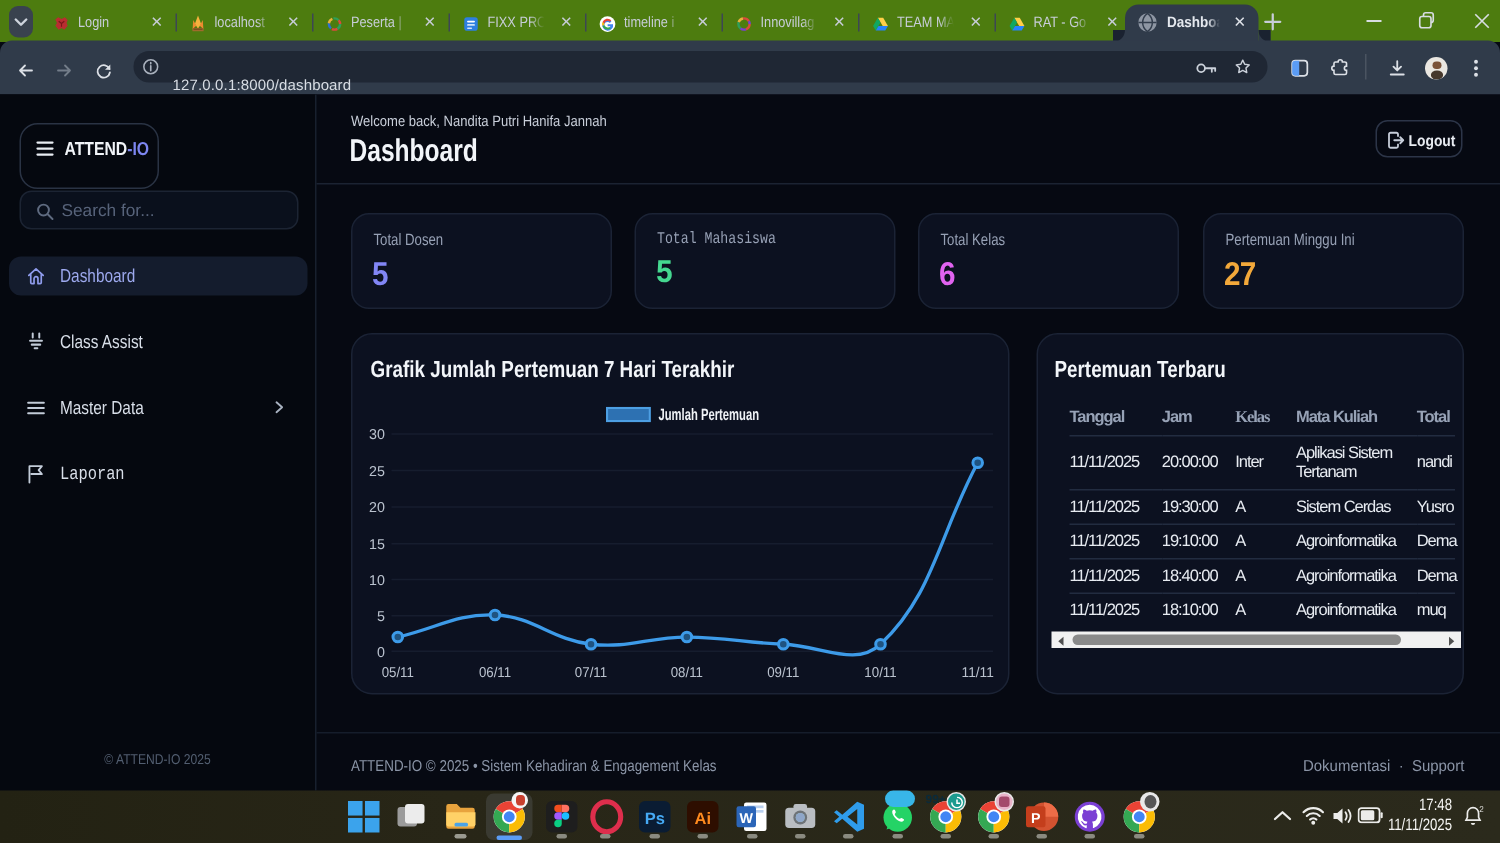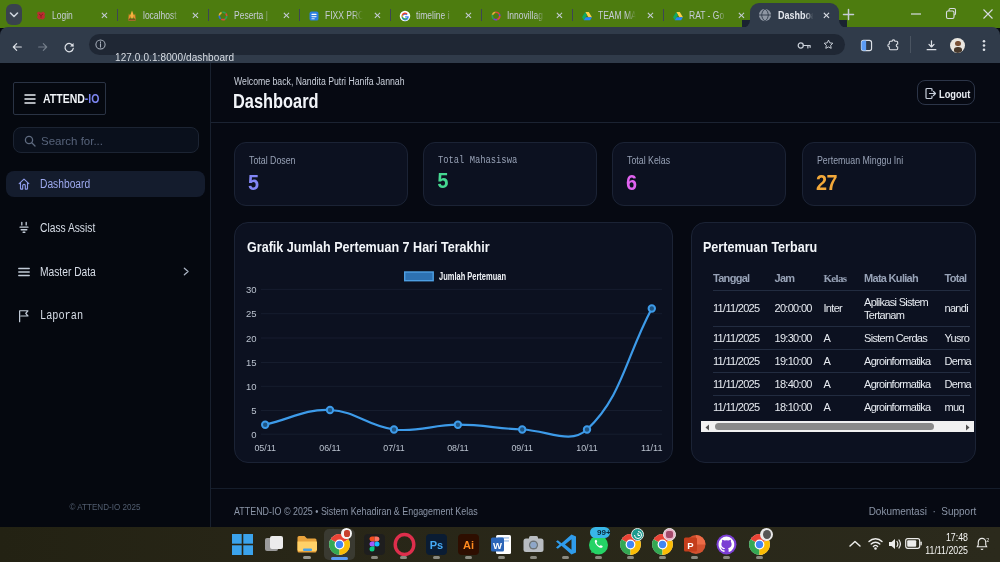--- a/index.html
+++ b/index.html
@@ -20,21 +20,21 @@
   
   #toolbar { position:absolute; left:0; top:27px; width:1000px; height:36px; background:#303B4A; border-radius:8px 8px 0 0; }
   .urlpill { position:absolute; left:89px; top:7px; width:756px; height:21px; background:#1F2734; border-radius:10.5px; }
   .urltext { position:absolute; left:26px; top:2px; font-size:10px; color:#D8DDE4; letter-spacing:.1px;margin-top:16px; }
 
   
   #page { position:absolute; left:0; top:63px; width:1000px; height:464px; background:#060912; }
   #sidebar { position:absolute; left:0; top:0; width:211px; height:464px; background:#05080F; border-right:1px solid #18202E; }
   #main { position:absolute; left:211px; top:0; width:789px; height:464px; }
 
-  .logobox { position:absolute; left:13px; top:19px; width:93px; height:33px; border:1px solid #2A3344; border-radius:2px; }
+  .logobox { position:absolute; left:13px; top:19px; width:93px; height:44px; border:1px solid #2A3344; border-radius:12px; }
   .searchbox { position:absolute; left:13px; top:64px; width:186px; height:26px; border:1px solid #1C2433; background:#0A101C; border-radius:8px; color:#57637A; font-size:11.5px; }
   .navitem { position:absolute; left:6px; width:199px; height:26px; border-radius:8px; font-size:12.5px; color:#D9DFE9; }
   .navitem .ic { position:absolute; left:11px; top:6px; width:14px; height:14px; }
   .navitem .tx { position:absolute; left:34px; top:6px; transform:scaleX(0.82); transform-origin:left center; white-space:nowrap; }
   .sfoot { position:absolute; left:0; top:438px; width:210px; text-align:center; color:#525E70; font-size:9.5px; transform:scaleX(0.85); transform-origin:center center; }
 
   .hdrwelcome { position:absolute; left:23px; top:13px; font-size:10px; color:#C9CFDA; transform:scaleX(0.87); transform-origin:left center; white-space:nowrap; }
   .hdrtitle { position:absolute; left:22px; top:26px; font-size:21px; font-weight:bold; color:#F2F5F9; transform:scaleX(0.78); transform-origin:left center; }
   .logoutbtn { position:absolute; left:706px; top:17px; width:58px; height:25px; border:1px solid #2C3548; border-radius:8px; color:#E8ECF2; font-size:10.5px; font-weight:bold; }
   .hdrline { position:absolute; left:0px; top:59px; width:789px; height:1px; background:#1B2332; }
@@ -507,21 +507,21 @@
       <path d="M17.5 2.5 L22 4.5 V20.5 L17.5 22.5 L7.5 13.8 L3.8 16.8 L2 15.5 L5.5 12.5 L2 9.5 L3.8 8.2 L7.5 11.2 Z M17.5 7.3 L11 12.5 L17.5 17.7 Z" fill="#2F9CEB"></path>
     </svg>
   <div class="abs" style="left:562px;top:29px;width:7px;height:3px;border-radius:2px;background:#8a8a80;"></div>
 
   <svg class="tbi" style="left:586px;" viewBox="0 0 25 25">
       <circle cx="12.5" cy="13" r="9.5" fill="#25D366"></circle>
       <path d="M5 21 L6.5 17 L9.5 19.5 Z" fill="#25D366"></path>
       <path d="M8.8 9.2 c0-.6.6-1.5 1.2-1.5 .5 0 1.2 1.3 1.2 1.8 0 .5-.7 1-.7 1.4 0 .8 2 2.8 3 3 .4.1.9-.6 1.4-.6 .5 0 1.8.8 1.8 1.2 0 .7-.9 1.3-1.5 1.3 -2.8 0-6.4-3.8-6.4-6.6Z" fill="#fff"></path>
     </svg>
   <div class="abs" style="left:590px;top:0px;width:20px;height:11px;border-radius:6px;background:#38B6E8;"></div>
-  <div class="abs" style="left:597px;top:1px;font-size:8px;font-weight:bold;color:#0A2A3A;">99+</div>
+  <div class="abs" style="left:617px;top:1px;font-size:8px;font-weight:bold;color:#0A2A3A;">99+</div>
   <div class="abs" style="left:595px;top:29px;width:7px;height:3px;border-radius:2px;background:#8a8a80;"></div>
 
   <svg class="tbi" style="left:618px;" viewBox="0 0 24 24">
       <circle cx="12" cy="12" r="10" fill="#fff"></circle>
       <path d="M12 12 L3.34 7 A10 10 0 0 1 20.66 7 Z" fill="#EA4335"></path>
       <path d="M12 12 L3.34 7 A10 10 0 0 0 12 22 Z" fill="#34A853"></path>
       <path d="M12 12 L12 22 A10 10 0 0 0 20.66 7 Z" fill="#FBBC05"></path>
       <circle cx="12" cy="12" r="4.7" fill="#fff"></circle>
       <circle cx="12" cy="12" r="3.5" fill="#4285F4"></circle>
     </svg>

